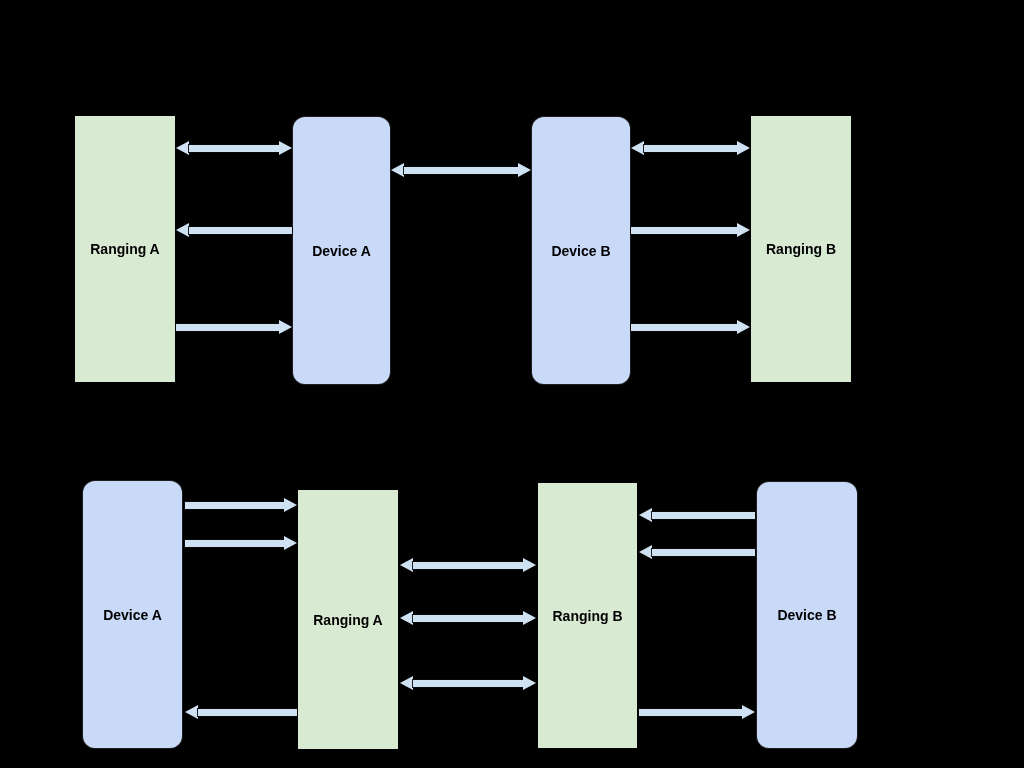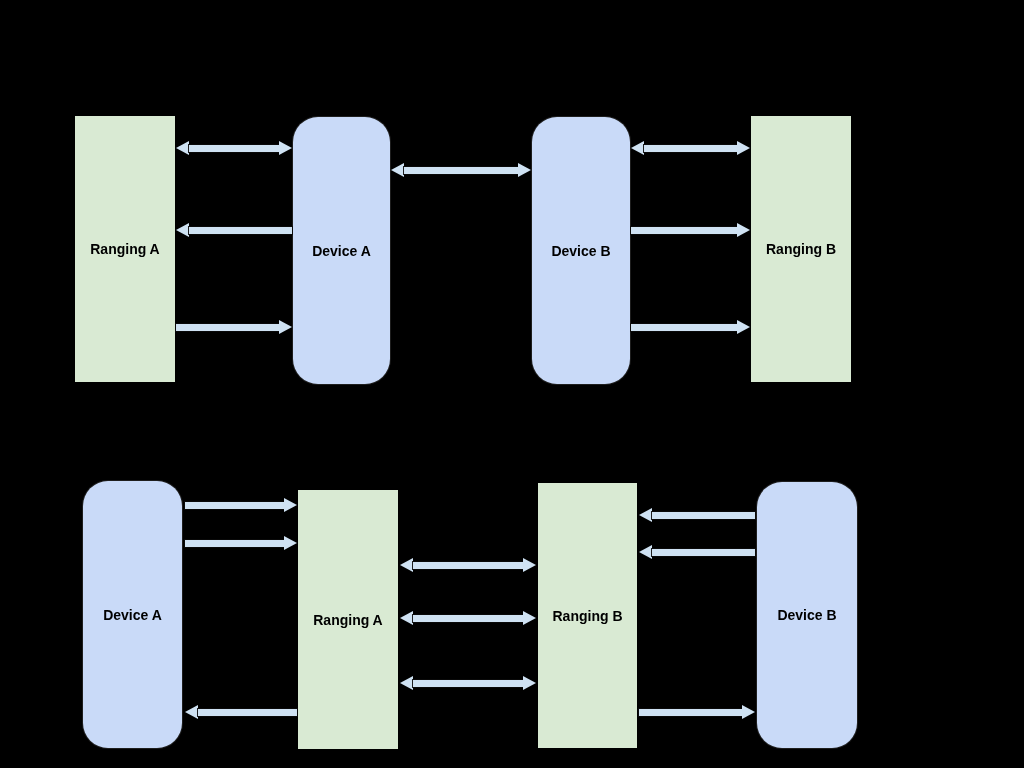--- a/index.html
+++ b/index.html
@@ -19,21 +19,21 @@
   }
   .box {
     position: absolute;
     display: flex;
     align-items: center;
     justify-content: center;
     box-sizing: border-box;
   }
   .box.device {
     background: #c9daf8;
-    border-radius: 25px;
+    border-radius: 12px;
     box-shadow: 0 0 0 1px rgba(30,30,30,1);
   }
   .box.ranging {
     background: #d9ead3;
   }
   .box .label {
     font-weight: bold;
     font-size: 14px;
     color: #000000;
     white-space: nowrap;

